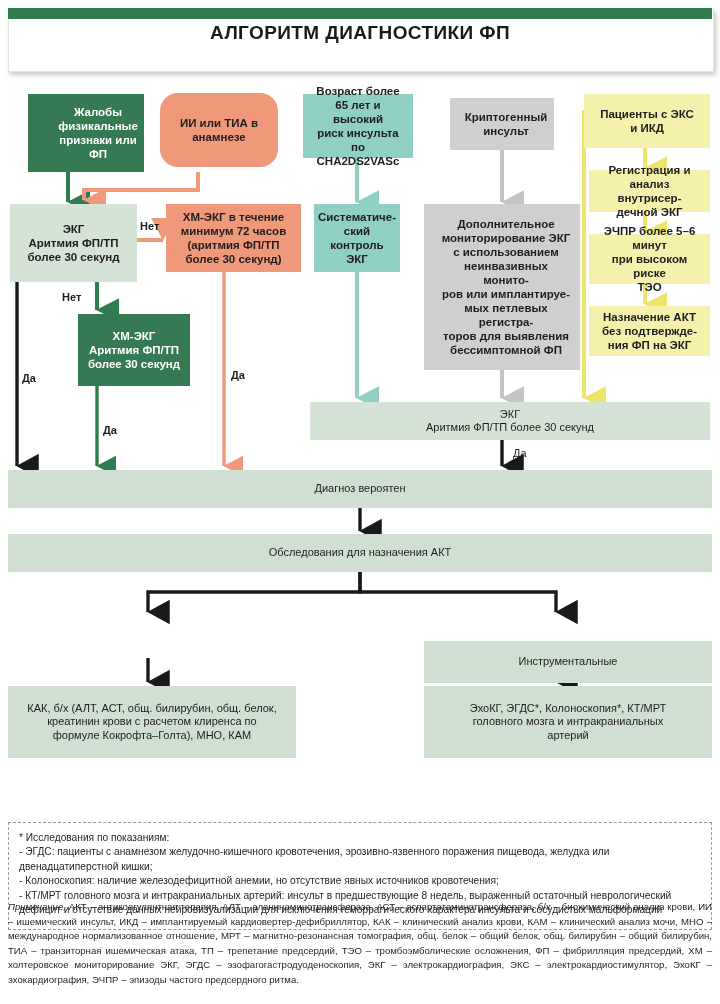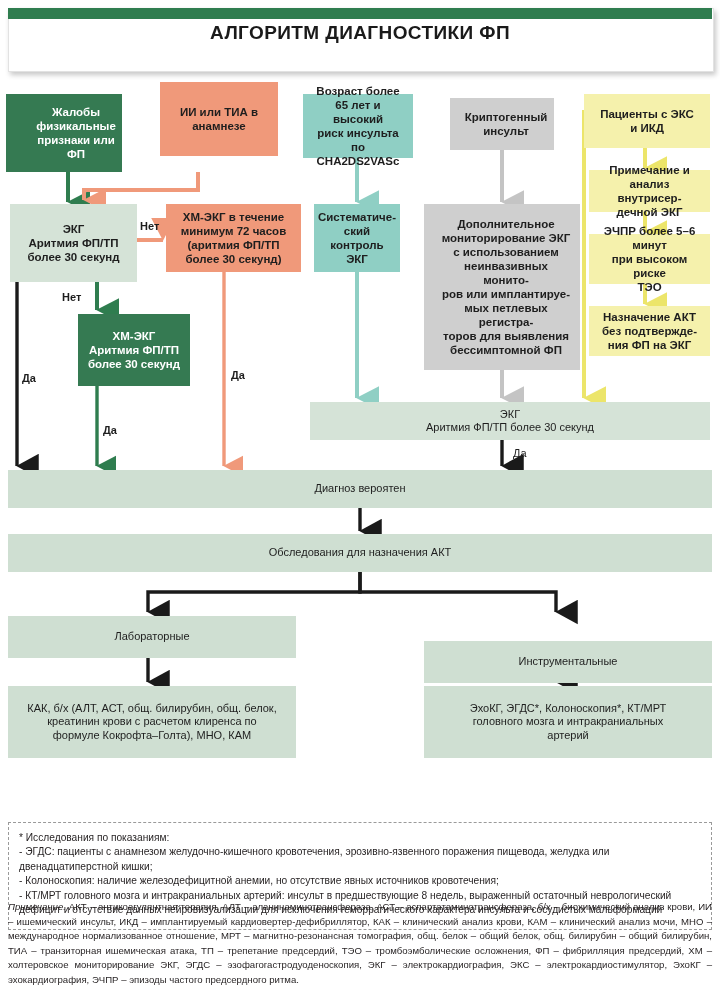--- a/index.html
+++ b/index.html
@@ -117,29 +117,29 @@
     <line x1="360" y1="508" x2="360" y2="531" stroke="#1a1a1a" stroke-width="3.4" marker-end="url(#mk-black)"></line>
 
     <path d="M360,572 L360,592 L148,592 L148,612" fill="none" stroke="#1a1a1a" stroke-width="3.4" marker-end="url(#mk-black)"></path>
     <path d="M360,572 L360,592 L556,592 L556,612" fill="none" stroke="#1a1a1a" stroke-width="3.4" marker-end="url(#mk-black)"></path>
 
     <line x1="148" y1="658" x2="148" y2="682" stroke="#1a1a1a" stroke-width="3.4" marker-end="url(#mk-black)"></line>
 
     <line x1="556" y1="658" x2="556" y2="682" stroke="#1a1a1a" stroke-width="3.4" marker-end="url(#mk-black)"></line>
   </svg>
 
-  <div class="node n-dgreen" style="left:6px;top:94px;width:116px;height:78px;padding-left:24px;">
+  <div class="node n-dgreen" style="left:28px;top:94px;width:116px;height:78px;padding-left:24px;">
     <span>
       <span>Жалобы</span>
       <span>физикальные</span>
       <span>признаки или ФП</span>
     </span>
   </div>
 
-  <div class="node n-salmon" style="left:160px;top:82px;width:118px;height:74px;">
+  <div class="node n-salmon" style="left:160px;top:93px;width:118px;height:74px;border-radius:18px;">
     <span>
       <span>ИИ или ТИА в</span>
       <span>анамнезе</span>
     </span>
   </div>
 
   <div class="node n-teal" style="left:303px;top:94px;width:110px;height:64px;">
     <span>
       <span>Возраст более</span>
       <span>65 лет и высокий</span>
@@ -195,21 +195,21 @@
       <span>неинвазивных монито-</span>
       <span>ров или имплантируе-</span>
       <span>мых петлевых регистра-</span>
       <span>торов для выявления</span>
       <span>бессимптомной ФП</span>
     </span>
   </div>
 
   <div class="node n-yellow" style="left:589px;top:170px;width:121px;height:42px;">
     <span>
-      <span>Примечание и</span>
+      <span>Регистрация и</span>
       <span>анализ внутрисер-</span>
       <span>дечной ЭКГ</span>
     </span>
   </div>
 
   <div class="node n-yellow" style="left:589px;top:234px;width:121px;height:50px;">
     <span>
       <span>ЭЧПР более 5–6 минут</span>
       <span>при высоком риске</span>
       <span>ТЭО</span>
@@ -240,23 +240,20 @@
   </div>
 
   <div class="node n-plain" style="left:8px;top:534px;width:704px;height:38px;">
     <span>Обследования для назначения АКТ</span>
   </div>
 
   <div class="node n-plain" style="left:8px;top:470px;width:704px;height:38px;">
     <span>Диагноз вероятен</span>
   </div>
 
-  <div class="node n-plain" style="left:8px;top:616px;width:288px;height:42px;">
-    <span>Лабораторные</span>
-  </div>
 
   <div class="node n-plain" style="left:424px;top:641px;width:288px;height:42px;">
     <span>Инструментальные</span>
   </div>
 
   <div class="node n-plain" style="left:8px;top:686px;width:288px;height:72px;">
     <span>
       <span>КАК, б/х (АЛТ, АСТ, общ. билирубин, общ. белок,</span>
       <span>креатинин крови с расчетом клиренса по</span>
       <span>формуле Кокрофта–Голта), МНО, КАМ</span>

